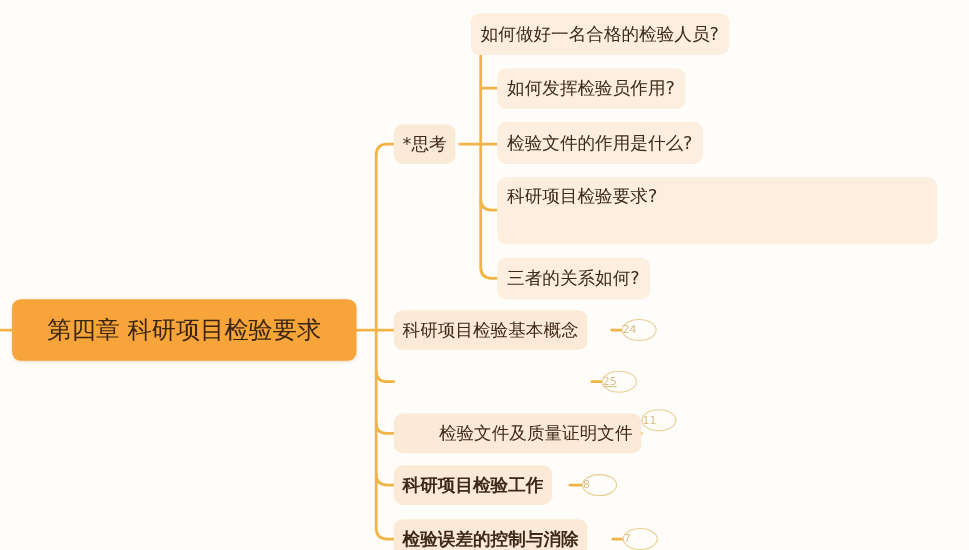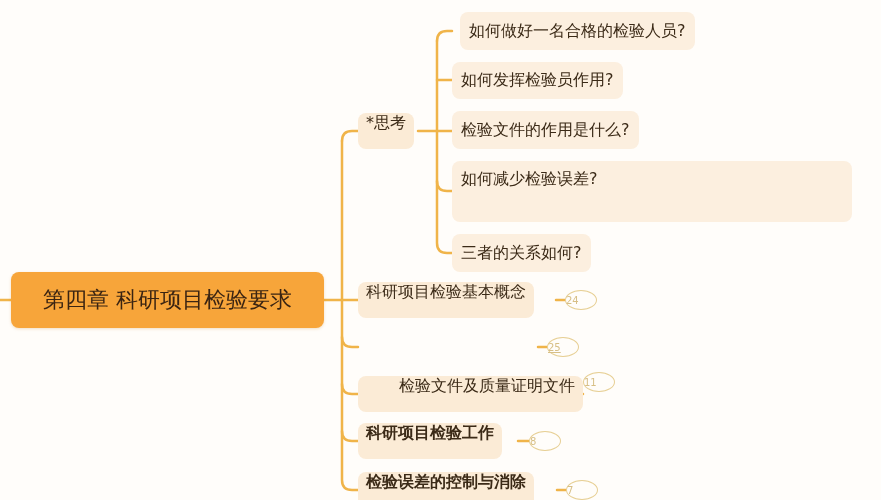--- a/index.html
+++ b/index.html
@@ -25,21 +25,21 @@
       display: flex; align-items: center; justify-content: center;
       color: #3a2412;
       box-shadow: 0 1px 3px rgba(200,130,40,0.25);
     }
     .sub {
       background: #fbebd6;
       border-radius: 8px;
       font-size: 16px;
       padding: 0 8px;
       height: 36px;
-      display: flex; 
+      display: flex; align-items: center;
     }
     .sub.bold { font-weight: bold; }
     .leaf {
       background: #fcefdf;
       border-radius: 8px;
       font-size: 16px;
       padding: 0 9px;
       display: flex; align-items: center;
     }
     .leaf.multi { white-space: normal; line-height: 24px; align-items: flex-start; padding-top: 6px; }
@@ -90,32 +90,32 @@
   </svg>
 
   <div class="node root">
     <span>第四章 科研项目检验要求</span>
   </div>
 
   <div class="node sub" style="left:358px; top:113px;">
     <span>*思考</span>
   </div>
 
-  <div class="node leaf" style="left:460px; top:12px; height:38px;">
+  <div class="node leaf" style="left:428px; top:12px; height:38px;">
     <span>如何做好一名合格的检验人员?</span>
   </div>
   <div class="node leaf" style="left:452px; top:62px; height:37px;">
     <span>如何发挥检验员作用?</span>
   </div>
   <div class="node leaf" style="left:452px; top:111px; height:38px;">
     <span>检验文件的作用是什么?</span>
   </div>
   <div class="node leaf multi" style="left:452px; top:161px; height:61px; width:400px;">
     <div>
-      <div>如何减少检验误差?</div>
+      <div>科研项目检验要求?</div>
     </div>
   </div>
   <div class="node leaf" style="left:452px; top:234px; height:38px;">
     <span>三者的关系如何?</span>
   </div>
 
   <div class="node sub" style="left:358px; top:282px;">
     <span>科研项目检验基本概念</span>
   </div>
   <div class="badge" style="left:565px; top:290px;">

